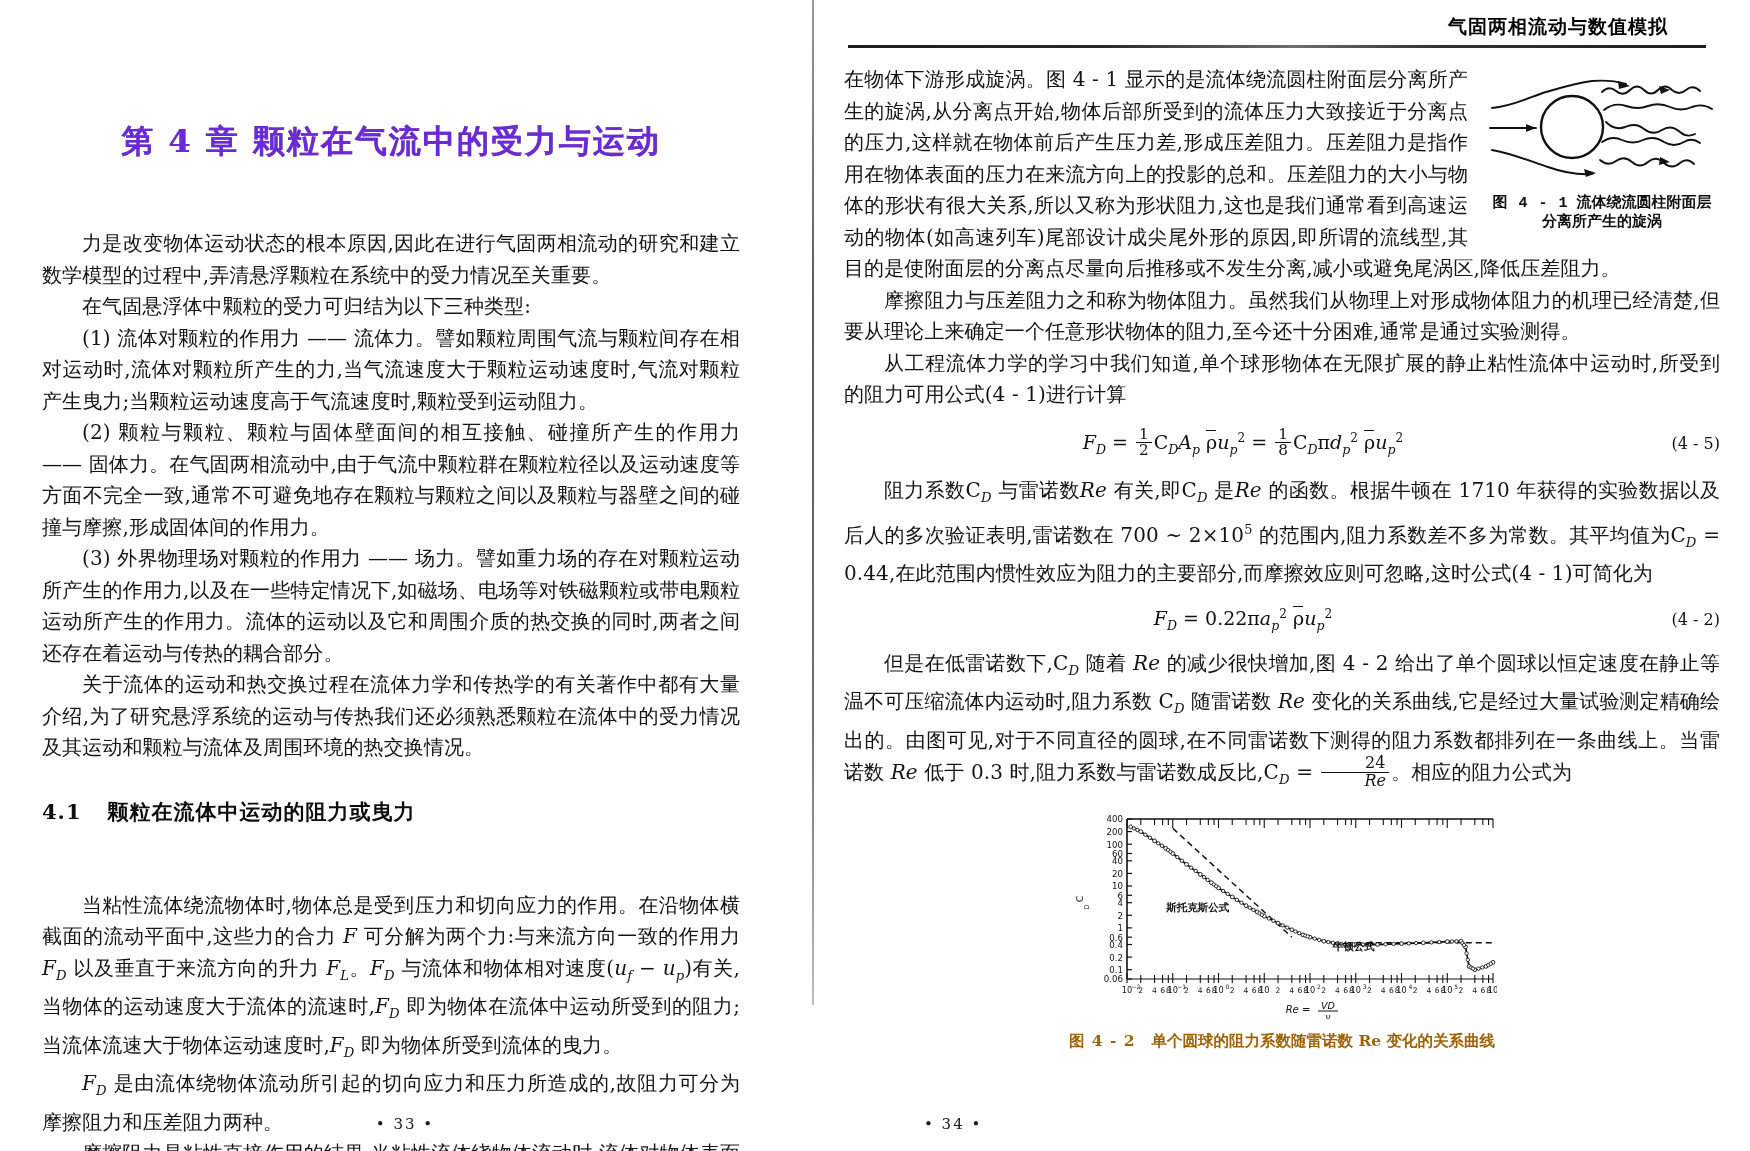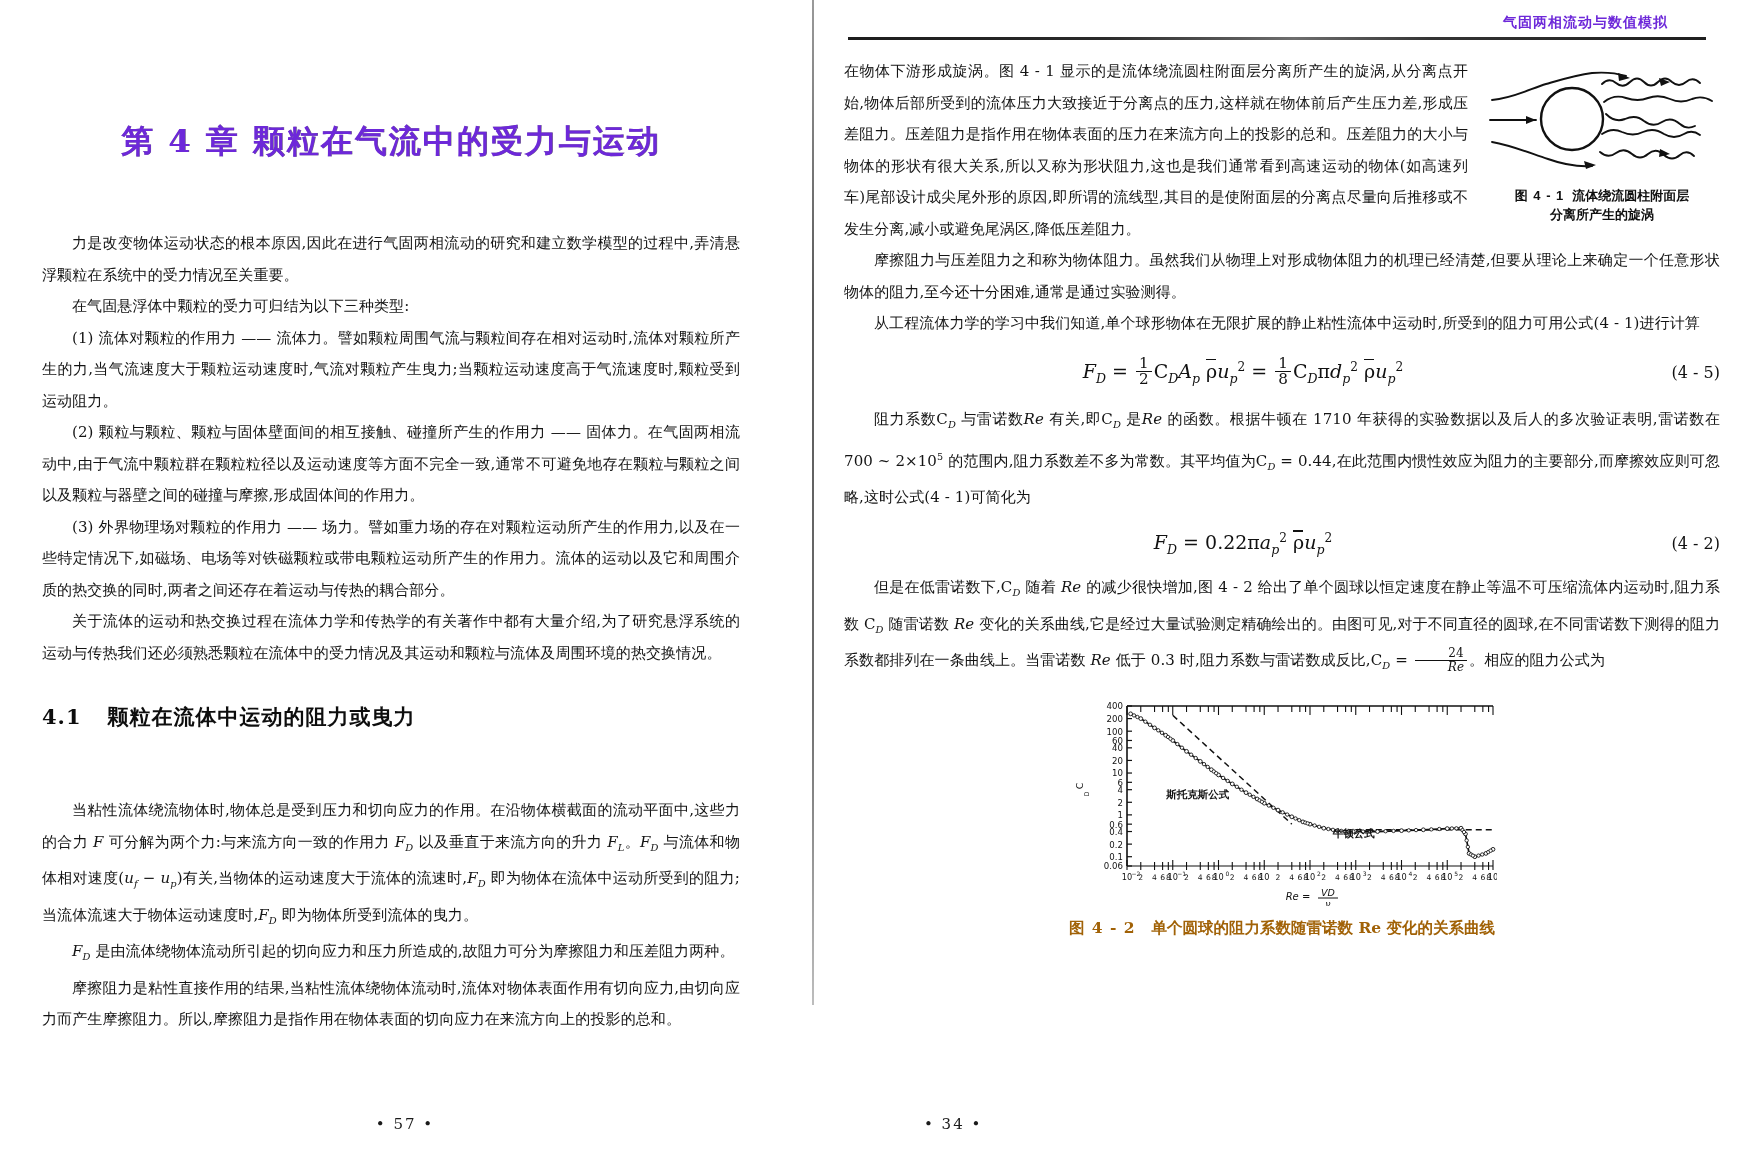--- a/index.html
+++ b/index.html
@@ -20,24 +20,24 @@
     background:linear-gradient(to bottom,#9a9a9a,#5a5a5a 30%,#6d6d6d 70%,#bdbdbd);
   }
   .page-right{width:934px;padding:0 30px 0 28px;}
 
   
   .running-head{
     padding-top:14px;
     text-align:right;
     font-family:"DejaVu Serif","Liberation Serif",serif;
     font-weight:bold;
-    font-size:14px;
+    font-size:19px;
     letter-spacing:1px;
     padding-right:52px;
-    color:#6d28d9;
+    color:#000000;
   }
   .head-rule{
     height:3px;margin-top:5px;margin-left:4px;margin-right:14px;
     background:linear-gradient(to right,#1d1d1d 0%,#2a2a2a 30%,#6e6e6e 52%,#343434 68%,#1f1f1f 100%);
   }
 
   
   .chapter-title{
     text-align:center;
     font-family:"DejaVu Serif","Liberation Serif",serif;
@@ -45,21 +45,21 @@
     font-size:32px;
     letter-spacing:2px;
     margin-top:120px;
     color:#6d28d9;
     text-shadow:0.4px 0 0 rgba(0,0,0,.55);
   }
 
   
   .body-text{
     font-family:"DejaVu Serif","Liberation Serif",serif;
-    font-size:15px;
+    font-size:20px;
     line-height:31.5px;
     text-align:justify;
     text-justify:inter-ideograph;
     color:#141414;
     letter-spacing:0.1px;
   }
   .page-left .body-text{margin-top:64px;}
   .p{margin:0;text-indent:2em;}
   .p.noindent{text-indent:0;}
   .p + .p{margin-top:0;}
@@ -91,22 +91,22 @@
     font-size:15px;letter-spacing:2px;color:#1b1b1b;
   }
   .page-left .folio{text-align:center;padding-right:26px;}
   .page-right .folio{text-align:left;padding-left:108px;}
 
   
   .rt-body{margin-top:16px;}
   .fig1-wrap{float:right;width:236px;margin:6px 0 2px 16px;}
   .fig1-art{width:236px;height:116px;}
   .fig1-cap{
-    font-family:Liberation Sans, sans-serif;
-    font-weight:bold;font-size:13px;line-height:19px;
+    font-family:Liberation Mono, monospace;
+    font-weight:bold;font-size:15px;line-height:19px;
     text-align:center;margin-top:4px;color:#101010;
   }
   .fig1-cap .lbl{letter-spacing:1px;margin-right:8px;}
 
   
   .eqrow{display:flex;align-items:center;margin:17px 0 15px 0;}
   .eqbody{flex:1;text-align:center;
     font-family:"DejaVu Serif","Liberation Serif",serif;font-size:19px;}
   .eqtag{width:78px;text-align:right;
     font-family:"DejaVu Serif","Liberation Serif",serif;font-size:16px;}
@@ -152,21 +152,21 @@
 
     <div class="body-text">
       <p class="p"><span>当粘性流体绕流物体时,物体总是受到压力和切向应力的作用。在沿物体横截面的流动平面中,这些力的合力 </span><span class="mi">F</span><span> 可分解为两个力:与来流方向一致的作用力 </span><span class="mi">F</span><sub>D</sub><span> 以及垂直于来流方向的升力 </span><span class="mi">F</span><sub>L</sub><span>。</span><span class="mi">F</span><sub>D</sub><span> 与流体和物体相对速度(</span><span class="mi">u</span><sub>f</sub><span> − </span><span class="mi">u</span><sub>p</sub><span>)有关,当物体的运动速度大于流体的流速时,</span><span class="mi">F</span><sub>D</sub><span> 即为物体在流体中运动所受到的阻力;当流体流速大于物体运动速度时,</span><span class="mi">F</span><sub>D</sub><span> 即为物体所受到流体的曳力。</span></p>
 
       <p class="p"><span class="mi">F</span><sub>D</sub><span> 是由流体绕物体流动所引起的切向应力和压力所造成的,故阻力可分为摩擦阻力和压差阻力两种。</span></p>
 
       <p class="p">摩擦阻力是粘性直接作用的结果,当粘性流体绕物体流动时,流体对物体表面作用有切向应力,由切向应力而产生摩擦阻力。所以,摩擦阻力是指作用在物体表面的切向应力在来流方向上的投影的总和。</p>
 
     </div>
 
-    <div class="folio">• 57 •</div>
+    <div class="folio">• 33 •</div>
   </div>
 
   <div class="gutter"></div>
 
   <div class="page page-right">
 
     <div class="running-head">气固两相流动与数值模拟</div>
     <div class="head-rule"></div>
 
     <div class="rt-body">

